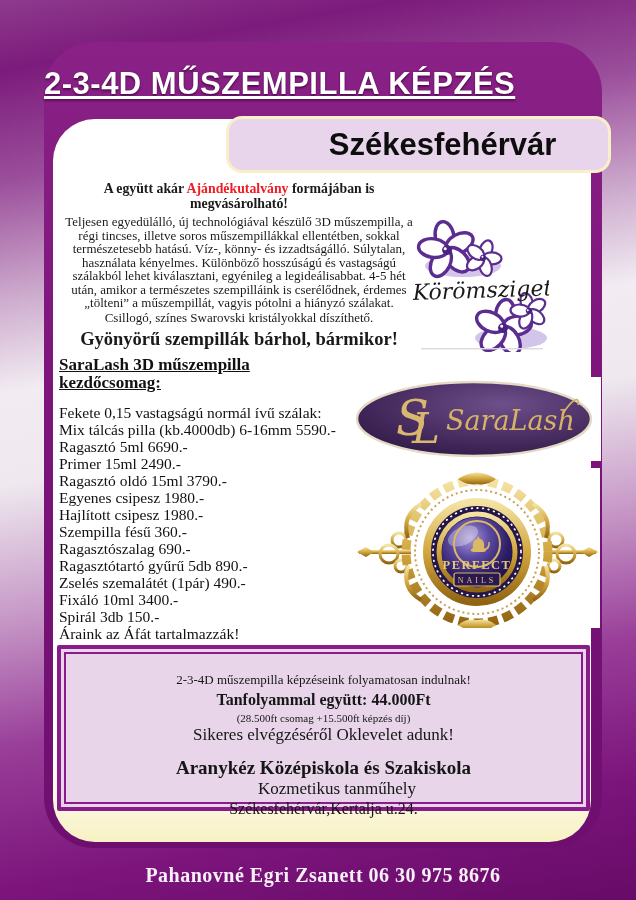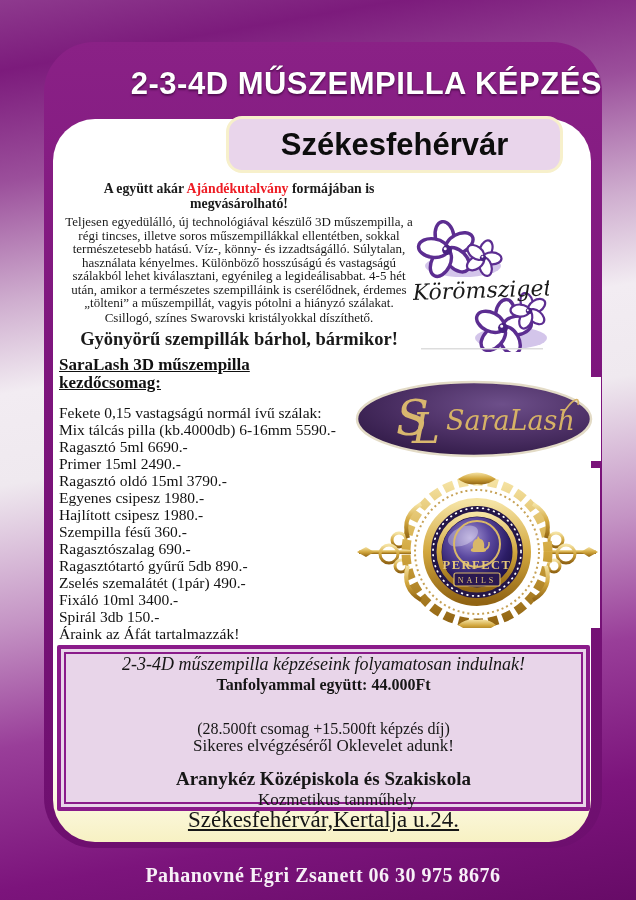--- a/index.html
+++ b/index.html
@@ -10,35 +10,36 @@
       #8e3a8e 0%, #7c1b7c 7%, #9b4f9b 18%, #cfaecf 30%,
       #f2ecf2 39%, #efe9ef 48%, #c493c4 62%, #993e99 74%,
       #7c147c 88%, #670b67 100%);
   }
   .card{
     position:absolute;left:44px;top:42px;width:558px;height:806px;
     border-radius:50px;
     background:linear-gradient(180deg,#8a2186 0%,#7c147c 45%,#6e0f6f 100%);
   }
   .main-title{
-    position:absolute;left:0;right:0;top:24px;text-align:right;
+    position:absolute;left:0;right:0;top:24px;text-align:left;
     font-family:"Liberation Sans",sans-serif;font-weight:900;
     font-size:31px;letter-spacing:.5px;color:#ffffff;
     text-shadow:0 2px 2px rgba(50,0,50,.55), 0 0 1px #3a003a;
+    text-decoration:underline;
   }
   .content{
     position:absolute;left:9px;top:77px;width:538px;height:723px;
     border-radius:42px;
     background:linear-gradient(180deg,#ffffff 0%,#ffffff 86%,#fdfae6 93%,#f7f1c3 100%);
   }
   .city-badge{
     position:absolute;left:173px;top:-3px;width:331px;height:51px;
     background:#e9d5eb;border:3px solid #f7f0cb;border-radius:16px;
     font-family:"Liberation Sans",sans-serif;font-weight:900;font-size:31px;
-    color:#0d0d0d;text-align:center;line-height:51px;
+    color:#0d0d0d;text-align:center;line-height:51px;padding-left:48px;
   }
   .intro{
     position:absolute;left:10px;top:62px;width:352px;text-align:center;color:#1a1a1a;
   }
   .intro-head{font-weight:bold;font-size:13.8px;line-height:15px;}
   .intro-head .hl{color:#ee1c24;}
   .intro-body{font-size:13px;line-height:13.5px;margin-top:4px;}
   .intro-swarovski{font-size:13px;line-height:14px;margin-top:1px;}
   .intro-tagline{font-weight:bold;font-size:18.5px;line-height:22px;margin-top:3px;}
   .price-list{
@@ -52,27 +53,27 @@
   .logo.saralash{left:301px;top:258px;width:247px;height:84px;background:#fff;}
   .logo.perfectnails{left:302px;top:349px;width:245px;height:160px;background:#fff;}
   .info-box{
     position:absolute;left:4px;top:526px;width:519px;height:152px;
     background:#e8d5e9;border:4px solid #8a1b8a;border-radius:2px;padding:3px;
   }
   .info-box-inner{
     width:100%;height:100%;box-sizing:border-box;border:2px solid #8a1b8a;
     text-align:center;color:#161616;
   }
-  .ib-line1{font-size:18px;line-height:19px;margin-top:1px;font-style:italic;}
+  .ib-line1{font-size:13px;line-height:19px;margin-top:16px;}
   .ib-price{font-weight:bold;font-size:16px;line-height:22px;}
-  .ib-detail{font-size:16px;line-height:14px;margin-top:26px;}
+  .ib-detail{font-size:11px;line-height:14px;}
   .ib-cert{font-size:17px;line-height:20px;}
   .ib-school{font-weight:bold;font-size:19px;line-height:22px;margin-top:12px;}
   .ib-workshop{font-size:17px;line-height:20px;padding-left:27px;}
-  .ib-address{font-size:23px;line-height:20px;text-decoration:underline;}
+  .ib-address{font-size:16px;line-height:20px;}
   .footer{
     position:absolute;left:44px;width:558px;top:864px;text-align:center;
     font-weight:bold;font-size:20px;letter-spacing:.5px;color:#f7f0f7;
   }
   svg text{font-family:"DejaVu Serif",serif;}
 </style>
 </head>
 <body>
 
 <div class="card">

